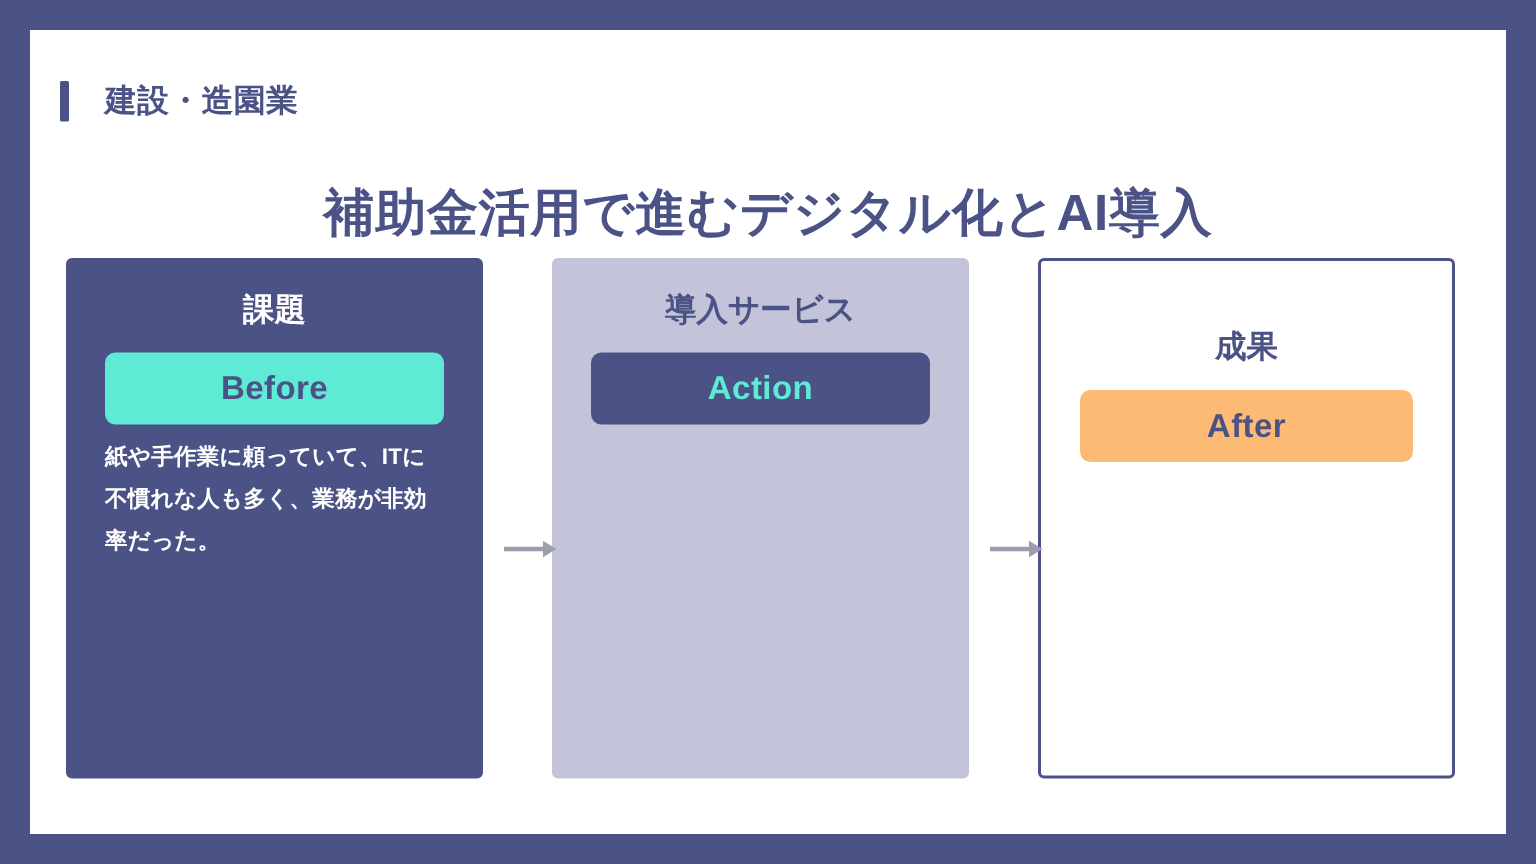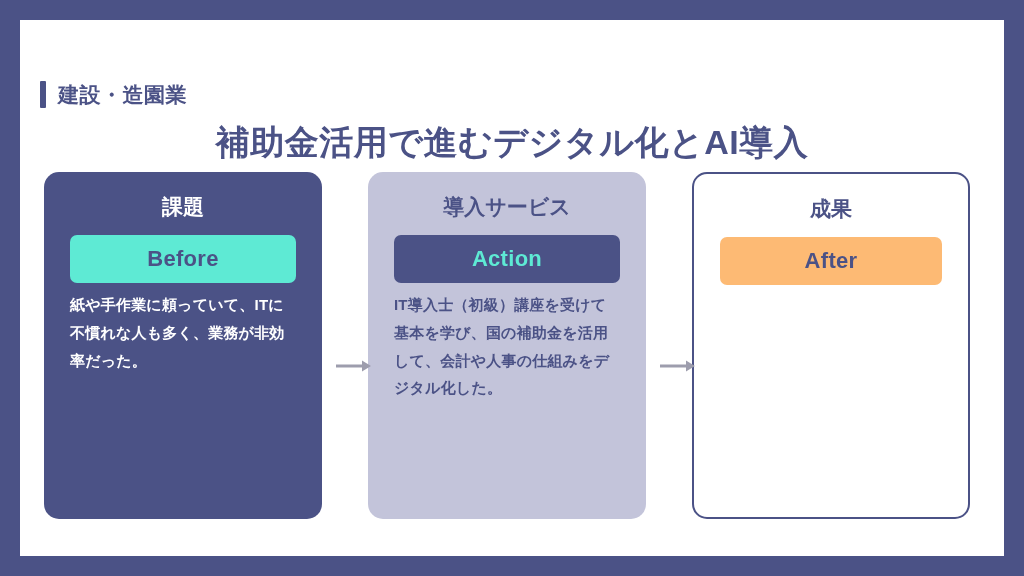--- a/index.html
+++ b/index.html
@@ -33,22 +33,21 @@
     background: #ffffff;
   }
 
   
   .header {
     position: absolute;
     left: 20px;
     top: 34px;
     display: flex;
     align-items: center;
-    gap: 12px;
-    margin-top: 27px;
+    gap: 24px;
   }
   .header-accent {
     width: 6px;
     height: 27px;
     background: #4b5286;
     border-radius: 1px;
     flex: 0 0 auto;
   }
   .header-title {
     font-size: 21px;
@@ -80,38 +79,38 @@
     top: 152px;
     width: 984px;
     height: 350px;
   }
 
   .card {
     position: absolute;
     top: 0;
     width: 278px;
     height: 347px;
-    border-radius: 15px;
+    border-radius: 4px;
     padding: 22px 26px 0 26px;
   }
 
   .card-1 { left: 24px;  background: #4b5286; }
   .card-2 { left: 348px; background: #c3c4da; }
   .card-3 { left: 672px; background: #ffffff; border: 2.5px solid #4b5286; }
 
   .card-heading {
     text-align: center;
     font-size: 21px;
     font-weight: 700;
     line-height: 1.2;
     margin-bottom: 16px;
   }
   .card-1 .card-heading { color: #ffffff; }
   .card-2 .card-heading { color: #4b5286; }
-  .card-3 .card-heading { color: #4b5286; }
+  .card-3 .card-heading { color: #4b5286; margin-top: 23px; }
 
   .card-pill {
     height: 48px;
     border-radius: 7px;
     display: flex;
     align-items: center;
     justify-content: center;
     font-size: 22px;
     font-weight: 700;
     letter-spacing: 0.3px;
@@ -160,21 +159,20 @@
 
       <div class="card card-1">
         <div class="card-heading">課題</div>
         <div class="card-pill">Before</div>
         <div class="card-body">紙や手作業に頼っていて、ITに不慣れな人も多く、業務が非効率だった。</div>
       </div>
 
       <div class="card card-2">
         <div class="card-heading">導入サービス</div>
         <div class="card-pill">Action</div>
-        <div class="card-body">IT導入士（初級）講座を受けて基本を学び、国の補助金を活用して、会計や人事の仕組みをデジタル化した。</div>
       </div>
 
       <div class="card card-3">
         <div class="card-heading">成果</div>
         <div class="card-pill">After</div>
       </div>
 
       <div class="arrow arrow-1">
         <svg width="36" height="12" viewBox="0 0 36 12" aria-hidden="true">
           <path d="M0 6 H27" stroke="#9d9dad" stroke-width="3" fill="none"></path>

